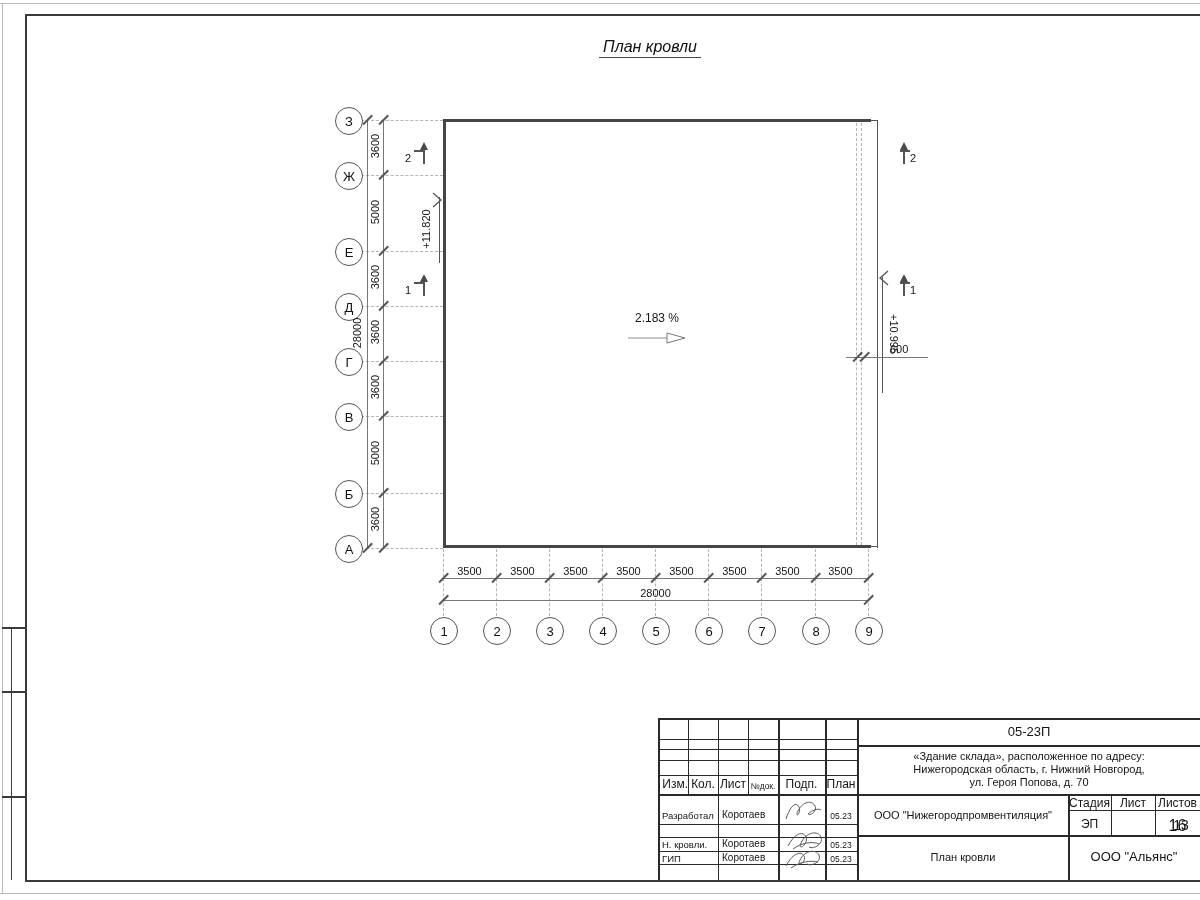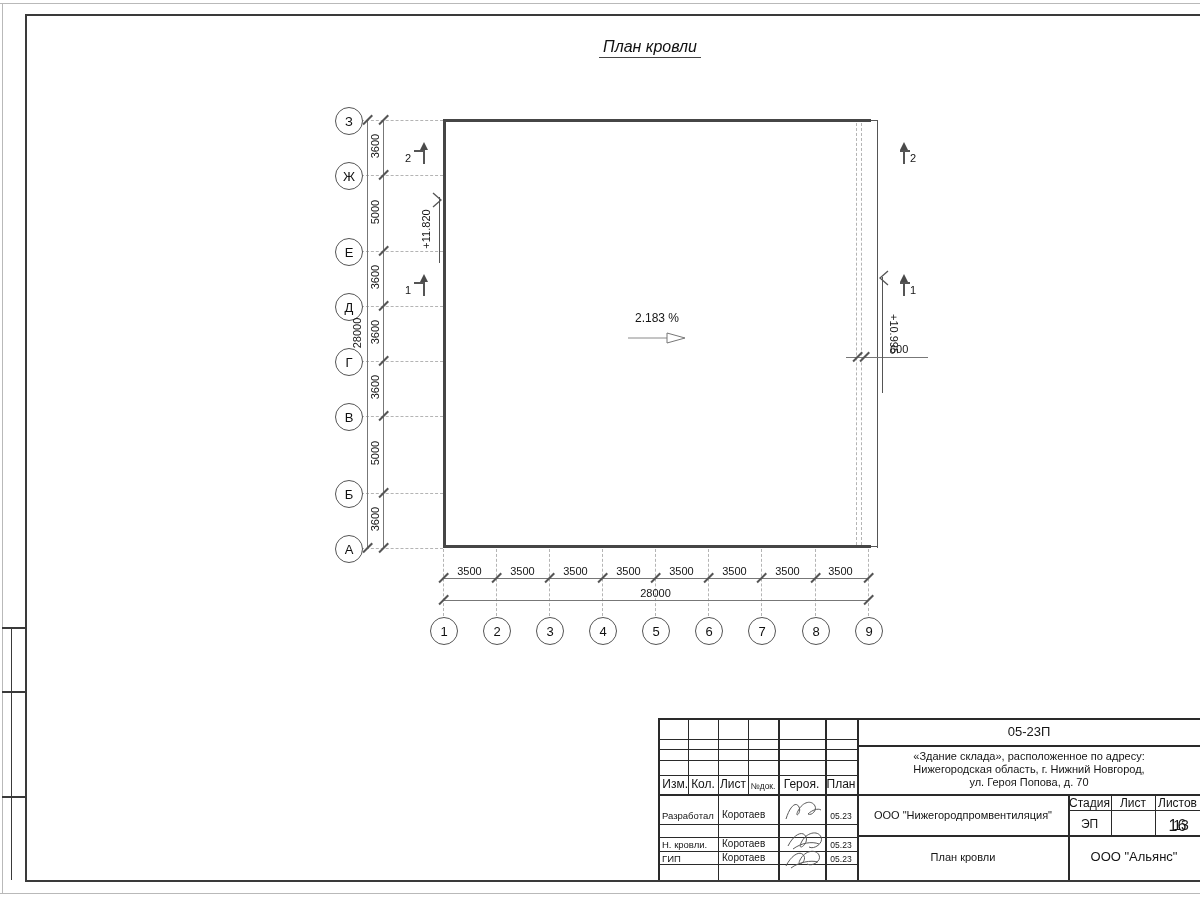--- a/index.html
+++ b/index.html
@@ -231,21 +231,21 @@
   <div class="tbl" style="left:1068px;top:810px;width:132px;height:1px;"></div>
   <div class="tbl" style="left:858px;top:835px;width:342px;height:2px;"></div>
   <div class="tbl" style="left:1068px;top:794px;width:2px;height:86px;"></div>
   <div class="tbl" style="left:1111px;top:794px;width:1px;height:41px;"></div>
   <div class="tbl" style="left:1155px;top:794px;width:1px;height:41px;"></div>
 
   <div class="tb-text ctr" style="left:658px;top:777px;width:30px;font-size:12px;text-align:right;">Изм.</div>
   <div class="tb-text ctr" style="left:688px;top:777px;width:30px;font-size:12px;">Кол.</div>
   <div class="tb-text ctr" style="left:718px;top:777px;width:30px;font-size:12px;">Лист</div>
   <div class="tb-text ctr" style="left:748px;top:781px;width:30px;font-size:8.5px;">№док.</div>
-  <div class="tb-text ctr" style="left:778px;top:777px;width:47px;font-size:12px;">Героя.</div>
+  <div class="tb-text ctr" style="left:778px;top:777px;width:47px;font-size:12px;">Подп.</div>
   <div class="tb-text ctr" style="left:825px;top:777px;width:32px;font-size:12px;">План</div>
 
   <div class="tb-text" style="left:662px;top:810px;font-size:9.5px;">Разработал</div>
   <div class="tb-text" style="left:722px;top:809px;font-size:10px;">Коротаев</div>
   <div class="tb-text ctr" style="left:825px;top:811px;width:32px;font-size:8.5px;">05.23</div>
   <div class="tb-text" style="left:662px;top:839px;font-size:9.5px;">Н. кровли.</div>
   <div class="tb-text" style="left:722px;top:838px;font-size:10px;">Коротаев</div>
   <div class="tb-text ctr" style="left:825px;top:840px;width:32px;font-size:8.5px;">05.23</div>
   <div class="tb-text" style="left:662px;top:853px;font-size:9.5px;">ГИП</div>
   <div class="tb-text" style="left:722px;top:852px;font-size:10px;">Коротаев</div>

